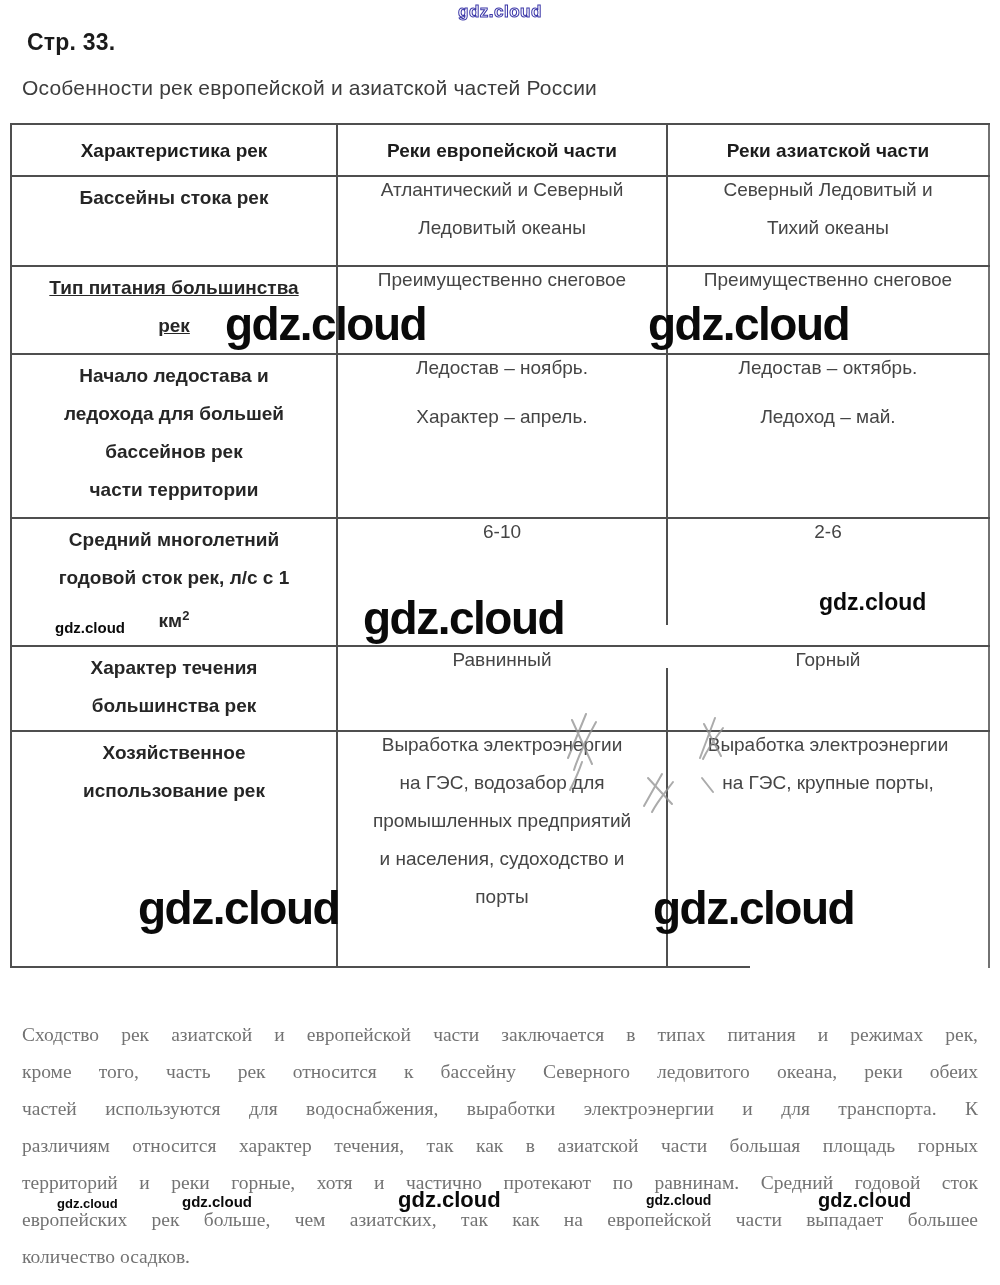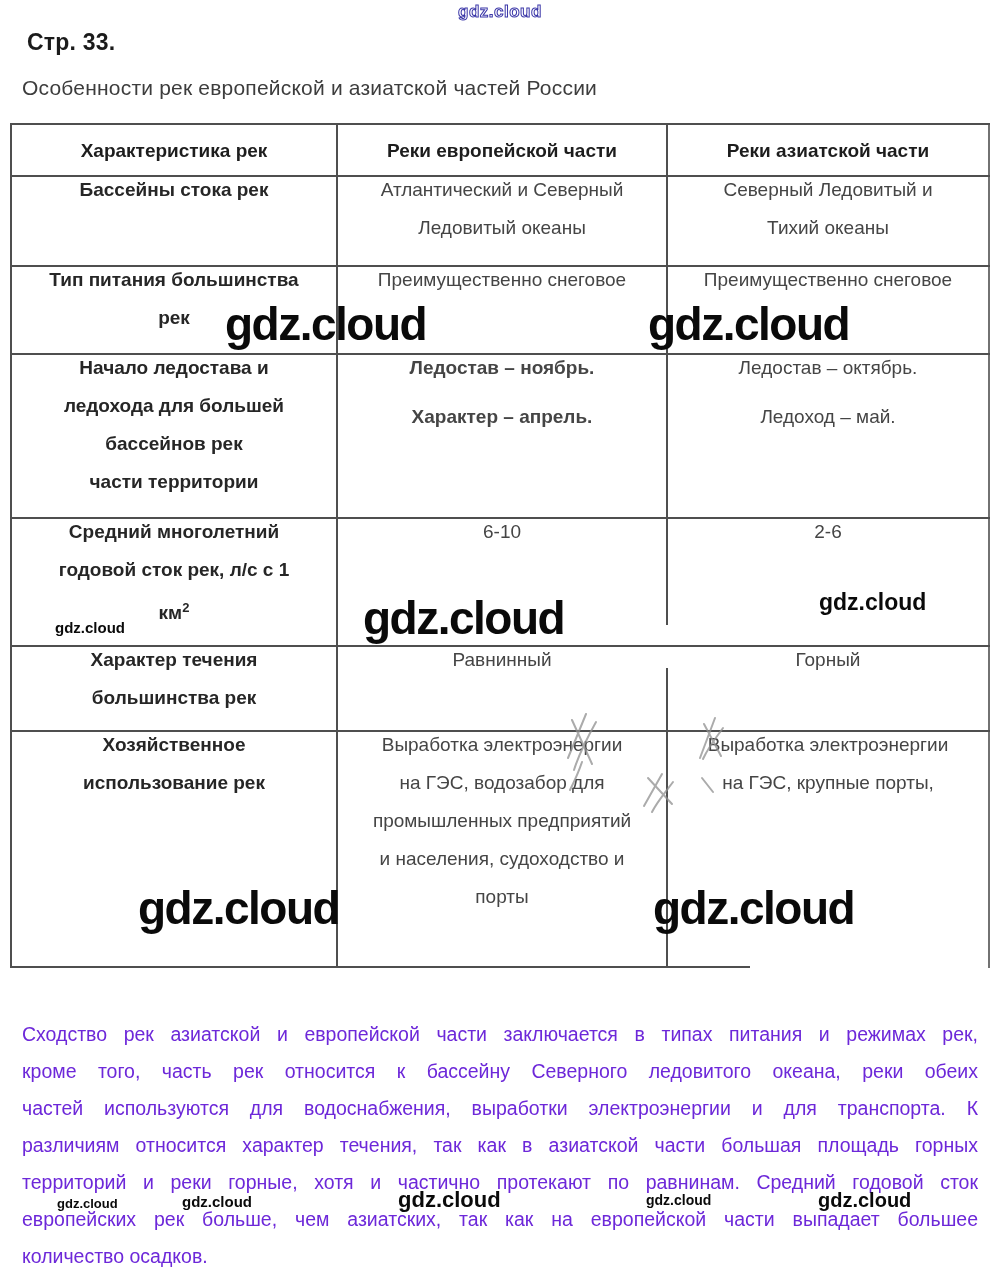--- a/index.html
+++ b/index.html
@@ -16,43 +16,43 @@
   .page-subtitle{left:22px;top:76px;font-size:21px;color:#3d3d3d;letter-spacing:.2px;}
 
   
   .tbl{left:10px;top:123px;width:980px;height:845px;}
   .hline{position:absolute;height:2px;background:#4f4f4f;left:0;}
   .vline{position:absolute;width:2px;background:#4f4f4f;top:0;}
 
   
   .cell{position:absolute;text-align:center;font-size:19px;line-height:38px;color:#454545;}
   .cell.hd{font-weight:bold;color:#1d1d1d;line-height:36px;}
-  .cell.lbl{font-weight:bold;color:#262626;}
+  .cell.lbl{font-weight:bold;color:#262626;margin-top:8px;}
   .c1{left:8px;width:312px;}
   .c2{left:334px;width:316px;}
   .c3{left:662px;width:312px;}
   .line{white-space:nowrap;}
   .gap-top{margin-top:11px;}
   sup{font-size:13px;}
 
   
   .wm{position:absolute;color:#0a0a0a;font-family:"Liberation Sans", sans-serif;white-space:nowrap;}
   .wm-big{font-size:46px;font-weight:600;letter-spacing:-1.5px;}
   .wm-med{font-size:23px;font-weight:600;}
   .wm-top{
     left:458px;top:2px;font-size:17px;font-weight:bold;letter-spacing:.5px;
     color:rgba(240,240,255,0.12);
     -webkit-text-stroke:1px #3b37a8;
   }
 
   
   .summary{left:22px;top:1016px;width:956px;}
   .p-line{
-    height:37px;line-height:37px;font-size:19.5px;color:#6d28d9;
-    text-align:justify;text-align-last:justify;white-space:nowrap;
+    height:37px;line-height:37px;font-size:19.5px;color:#737373;
+    text-align:justify;text-align-last:justify;white-space:nowrap;font-family:Liberation Serif, serif;
   }
   .p-line.last{text-align-last:left;}
 
   .scribble{position:absolute;left:552px;top:702px;}
 </style>
 </head>
 <body>
 
 <span class="wm wm-top">gdz.cloud</span>
 
@@ -83,34 +83,34 @@
   <div class="cell lbl c1" style="top:48px;">Бассейны стока рек</div>
   <div class="cell c2" style="top:48px;">
     <div class="line">Атлантический и Северный</div>
     <div class="line">Ледовитый океаны</div>
   </div>
   <div class="cell c3" style="top:48px;">
     <div class="line">Северный Ледовитый и</div>
     <div class="line">Тихий океаны</div>
   </div>
 
-  <div class="cell lbl c1" style="top:138px;">
+  <div class="cell lbl c1" style="top:138px;text-decoration:underline;">
     <div class="line">Тип питания большинства</div>
     <div class="line">рек</div>
   </div>
   <div class="cell c2" style="top:138px;">Преимущественно снеговое</div>
   <div class="cell c3" style="top:138px;">Преимущественно снеговое</div>
 
   <div class="cell lbl c1" style="top:226px;">
     <div class="line">Начало ледостава и</div>
     <div class="line">ледохода для большей</div>
     <div class="line">бассейнов рек</div>
     <div class="line">части территории</div>
   </div>
-  <div class="cell c2" style="top:226px;font-weight:bold;">
+  <div class="cell c2" style="top:226px;">
     <div class="line">Ледостав – ноябрь.</div>
     <div class="line gap-top">Характер – апрель.</div>
   </div>
   <div class="cell c3" style="top:226px;">
     <div class="line">Ледостав – октябрь.</div>
     <div class="line gap-top">Ледоход – май.</div>
   </div>
 
   <div class="cell lbl c1" style="top:390px;">
     <div class="line">Средний многолетний</div>

